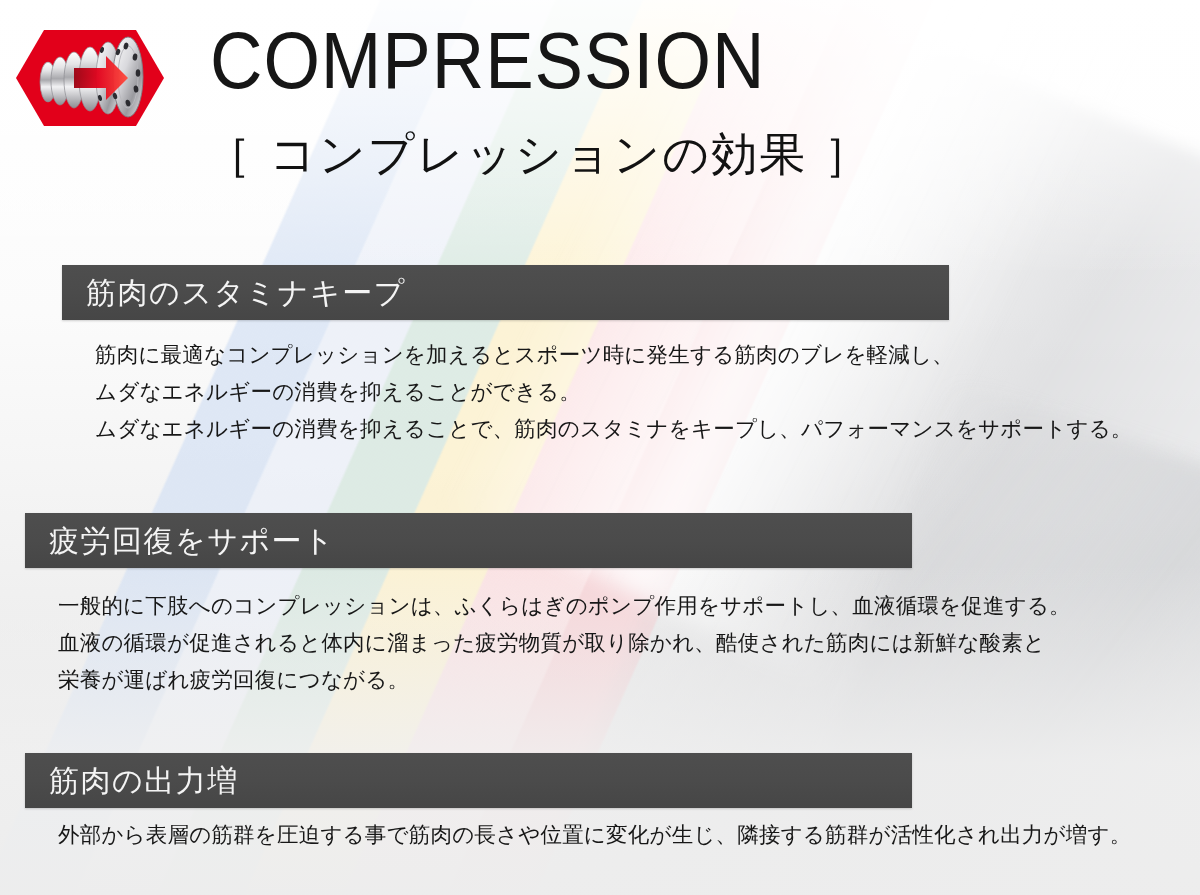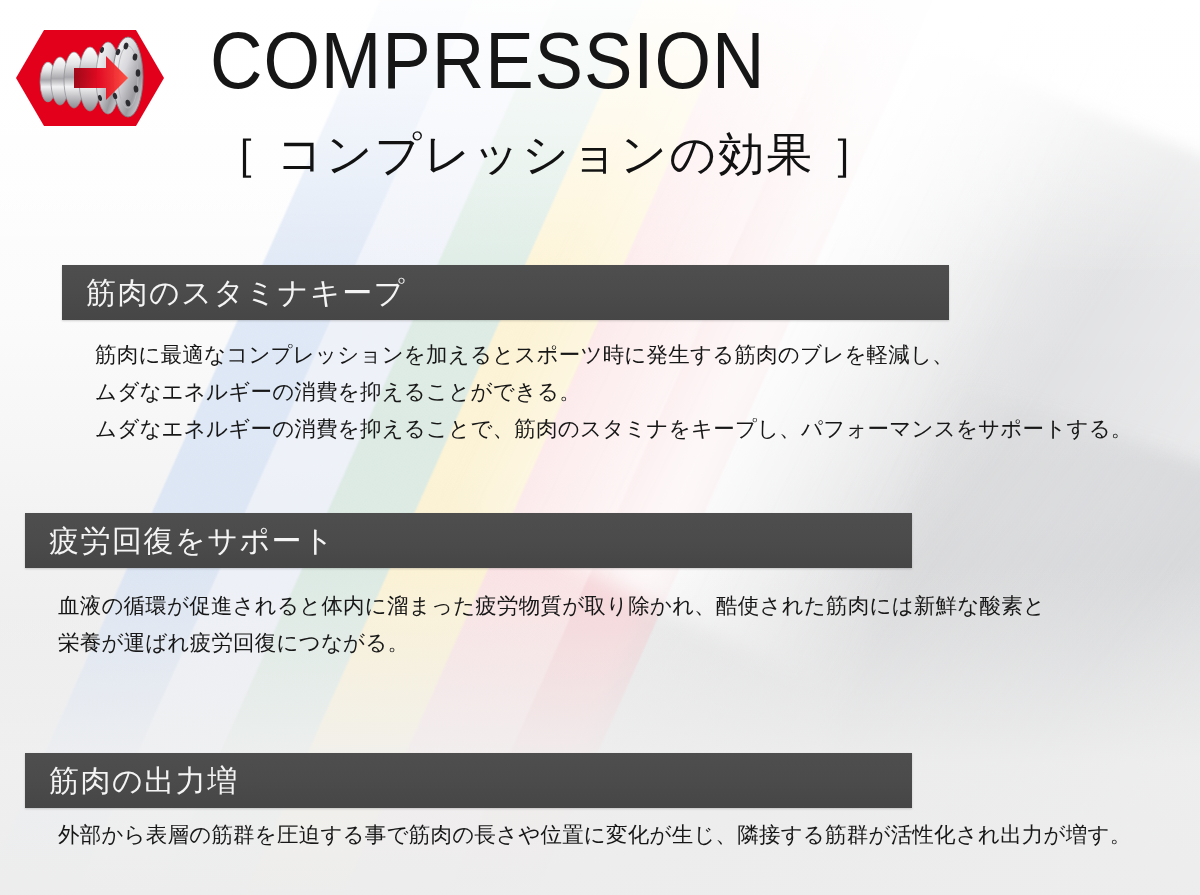--- a/index.html
+++ b/index.html
@@ -94,21 +94,21 @@
     line-height:84px;
     letter-spacing:1px;
     font-weight:400;
     color:#161616;
     font-family:"Liberation Sans","DejaVu Sans",sans-serif;
     transform:scaleX(0.92);
     transform-origin:left center;
     white-space:nowrap;
   }
   .subtitle{
-    position:absolute;left:212px;top:128px;
+    position:absolute;left:205px;top:128px;
     font-size:46px;
     line-height:52px;
     color:#121212;
     font-weight:500;
     white-space:nowrap;
     letter-spacing:2px;
     font-family:"DejaVu Sans","Liberation Sans",sans-serif;
   }
 
   
@@ -232,20 +232,21 @@
       <span class="line">ムダなエネルギーの消費を抑えることができる。</span>
       <span class="line">ムダなエネルギーの消費を抑えることで、筋肉のスタミナをキープし、パフォーマンスをサポートする。</span>
     </div>
   </div>
 
   <div class="section sec2">
     <div class="bar">
       <span class="bar-label">疲労回復をサポート</span>
     </div>
     <div class="body-text">
+      <span class="line">一般的に下肢へのコンプレッションは、ふくらはぎのポンプ作用をサポートし、血液循環を促進する。</span>
       <span class="line">血液の循環が促進されると体内に溜まった疲労物質が取り除かれ、酷使された筋肉には新鮮な酸素と</span>
       <span class="line">栄養が運ばれ疲労回復につながる。</span>
     </div>
   </div>
 
   <div class="section sec3">
     <div class="bar">
       <span class="bar-label">筋肉の出力増</span>
     </div>
     <div class="body-text">

